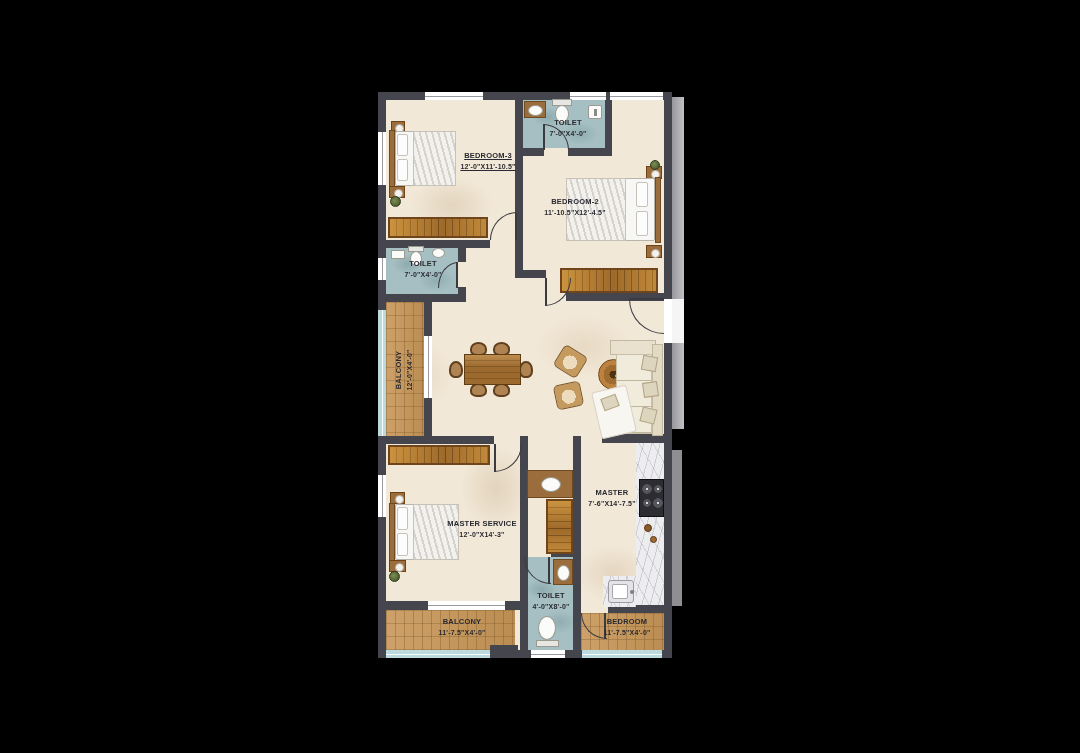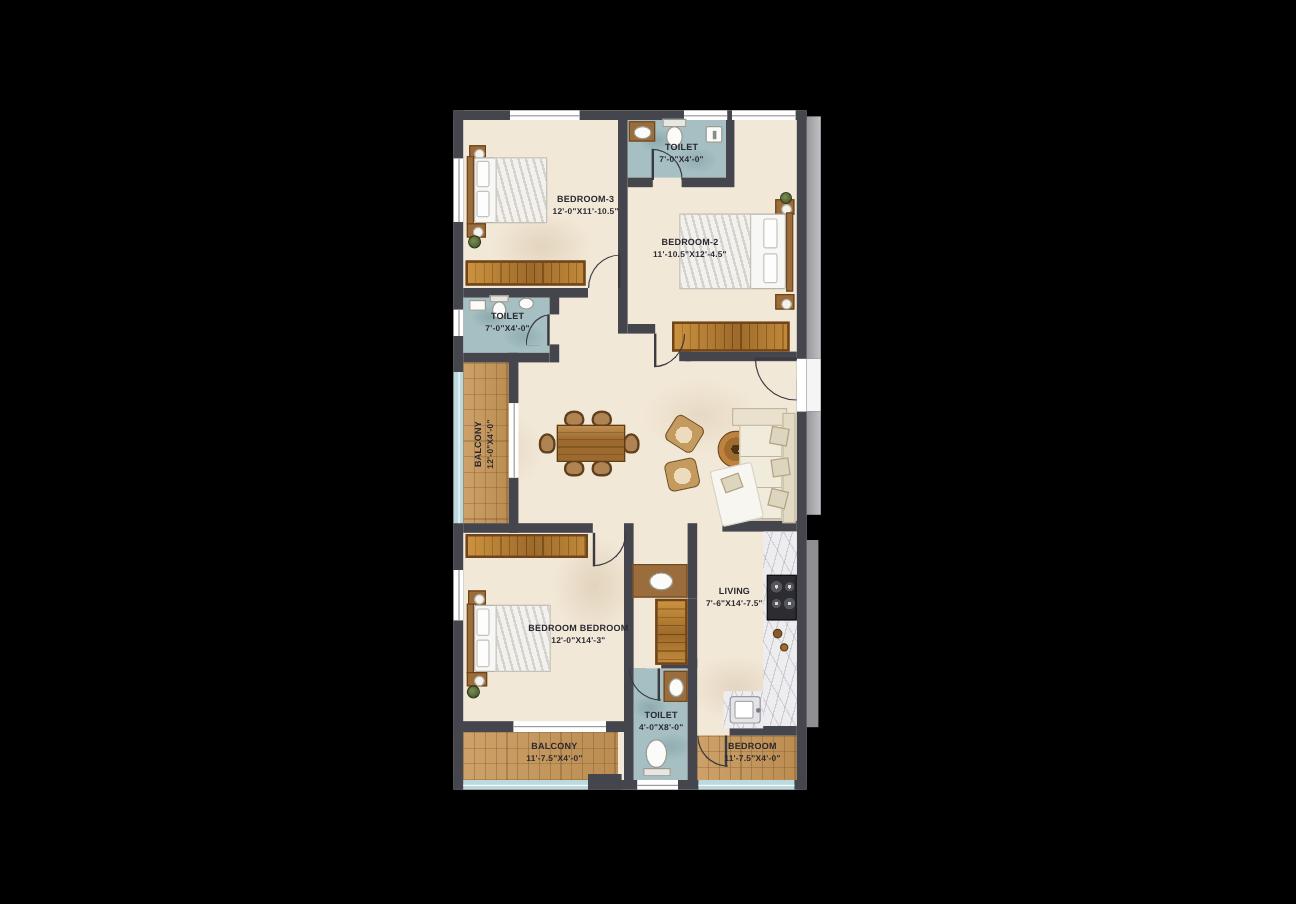--- a/index.html
+++ b/index.html
@@ -252,46 +252,46 @@
   <div class="abs leaf" style="left:456px;top:262px;width:2px;height:26px;"></div>
   <div class="abs arc" style="left:629px;top:299px;width:35px;height:35px;border-right:none;border-top:none;border-bottom-left-radius:100% 100%;"></div>
   <div class="abs leaf" style="left:629px;top:298px;width:35px;height:2px;"></div>
   <div class="abs arc" style="left:494px;top:444px;width:28px;height:28px;border-left:none;border-top:none;border-bottom-right-radius:100% 100%;"></div>
   <div class="abs leaf" style="left:494px;top:444px;width:2px;height:28px;"></div>
   <div class="abs arc" style="left:524px;top:557px;width:27px;height:27px;border-right:none;border-top:none;border-bottom-left-radius:100% 100%;"></div>
   <div class="abs leaf" style="left:548px;top:557px;width:2px;height:27px;"></div>
   <div class="abs arc" style="left:581px;top:613px;width:26px;height:26px;border-right:none;border-top:none;border-bottom-left-radius:100% 100%;"></div>
   <div class="abs leaf" style="left:604px;top:613px;width:2px;height:26px;"></div>
 
-  <div class="rlbl" style="left:438px;top:161px;width:100px;">
+  <div class="rlbl" style="left:438px;top:151px;width:100px;text-decoration:underline;">
     <div>BEDROOM-3</div>
     <div class="dims">12'-0"X11'-10.5"</div>
   </div>
   <div class="rlbl" style="left:526px;top:118px;width:84px;">
     <div>TOILET</div>
     <div class="dims">7'-0"X4'-0"</div>
   </div>
   <div class="rlbl" style="left:520px;top:197px;width:110px;">
     <div>BEDROOM-2</div>
     <div class="dims">11'-10.5"X12'-4.5"</div>
   </div>
   <div class="rlbl" style="left:383px;top:259px;width:80px;">
     <div>TOILET</div>
     <div class="dims">7'-0"X4'-0"</div>
   </div>
   <div class="rlbl" style="left:360px;top:359px;width:90px;height:22px;transform:rotate(-90deg);">
     <div>BALCONY</div>
     <div class="dims">12'-0"X4'-0"</div>
   </div>
   <div class="rlbl" style="left:567px;top:488px;width:90px;">
-    <div>LIVING</div>
+    <div>MASTER</div>
     <div class="dims">7'-6"X14'-7.5"</div>
   </div>
   <div class="rlbl" style="left:427px;top:519px;width:110px;">
-    <div>BEDROOM BEDROOM</div>
+    <div>MASTER SERVICE</div>
     <div class="dims">12'-0"X14'-3"</div>
   </div>
   <div class="rlbl" style="left:509px;top:591px;width:84px;">
     <div>TOILET</div>
     <div class="dims">4'-0"X8'-0"</div>
   </div>
   <div class="rlbl" style="left:410px;top:617px;width:104px;">
     <div>BALCONY</div>
     <div class="dims">11'-7.5"X4'-0"</div>
   </div>

